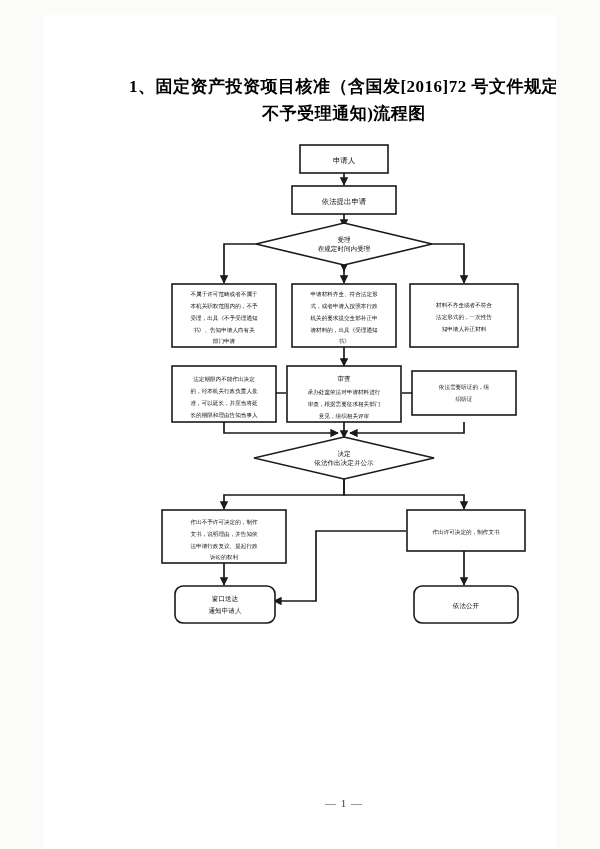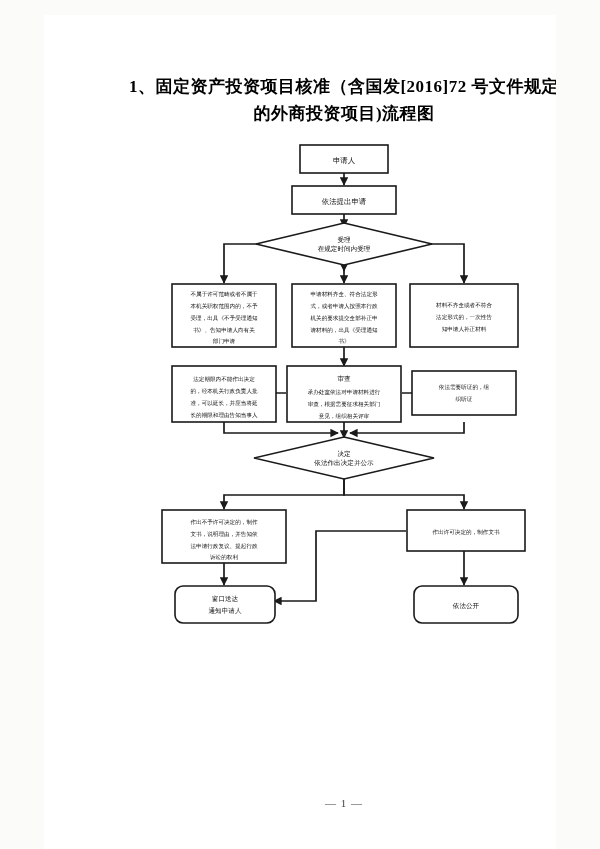--- a/index.html
+++ b/index.html
@@ -67,21 +67,21 @@
   .t-md { font-size: 6.6px; }
   .t-lg { font-size: 7.4px; }
 </style>
 </head>
 <body>
 
 <div class="page">
 
   <div class="title">
     <div>1、固定资产投资项目核准（含国发[2016]72 号文件规定</div>
-    <div>的外商投资项目)流程图</div>
+    <div>不予受理通知)流程图</div>
   </div>
 
   <svg class="chart" width="600" height="500" viewBox="0 0 600 500">
     <defs>
       <marker id="arr" viewBox="0 0 10 10" refX="9" refY="5" markerWidth="5" markerHeight="5" orient="auto-start-reverse">
         <path d="M 0 0 L 10 5 L 0 10 z" fill="#1a1a1a"></path>
       </marker>
     </defs>
 
     <g class="conn" marker-end="url(#arr)">

